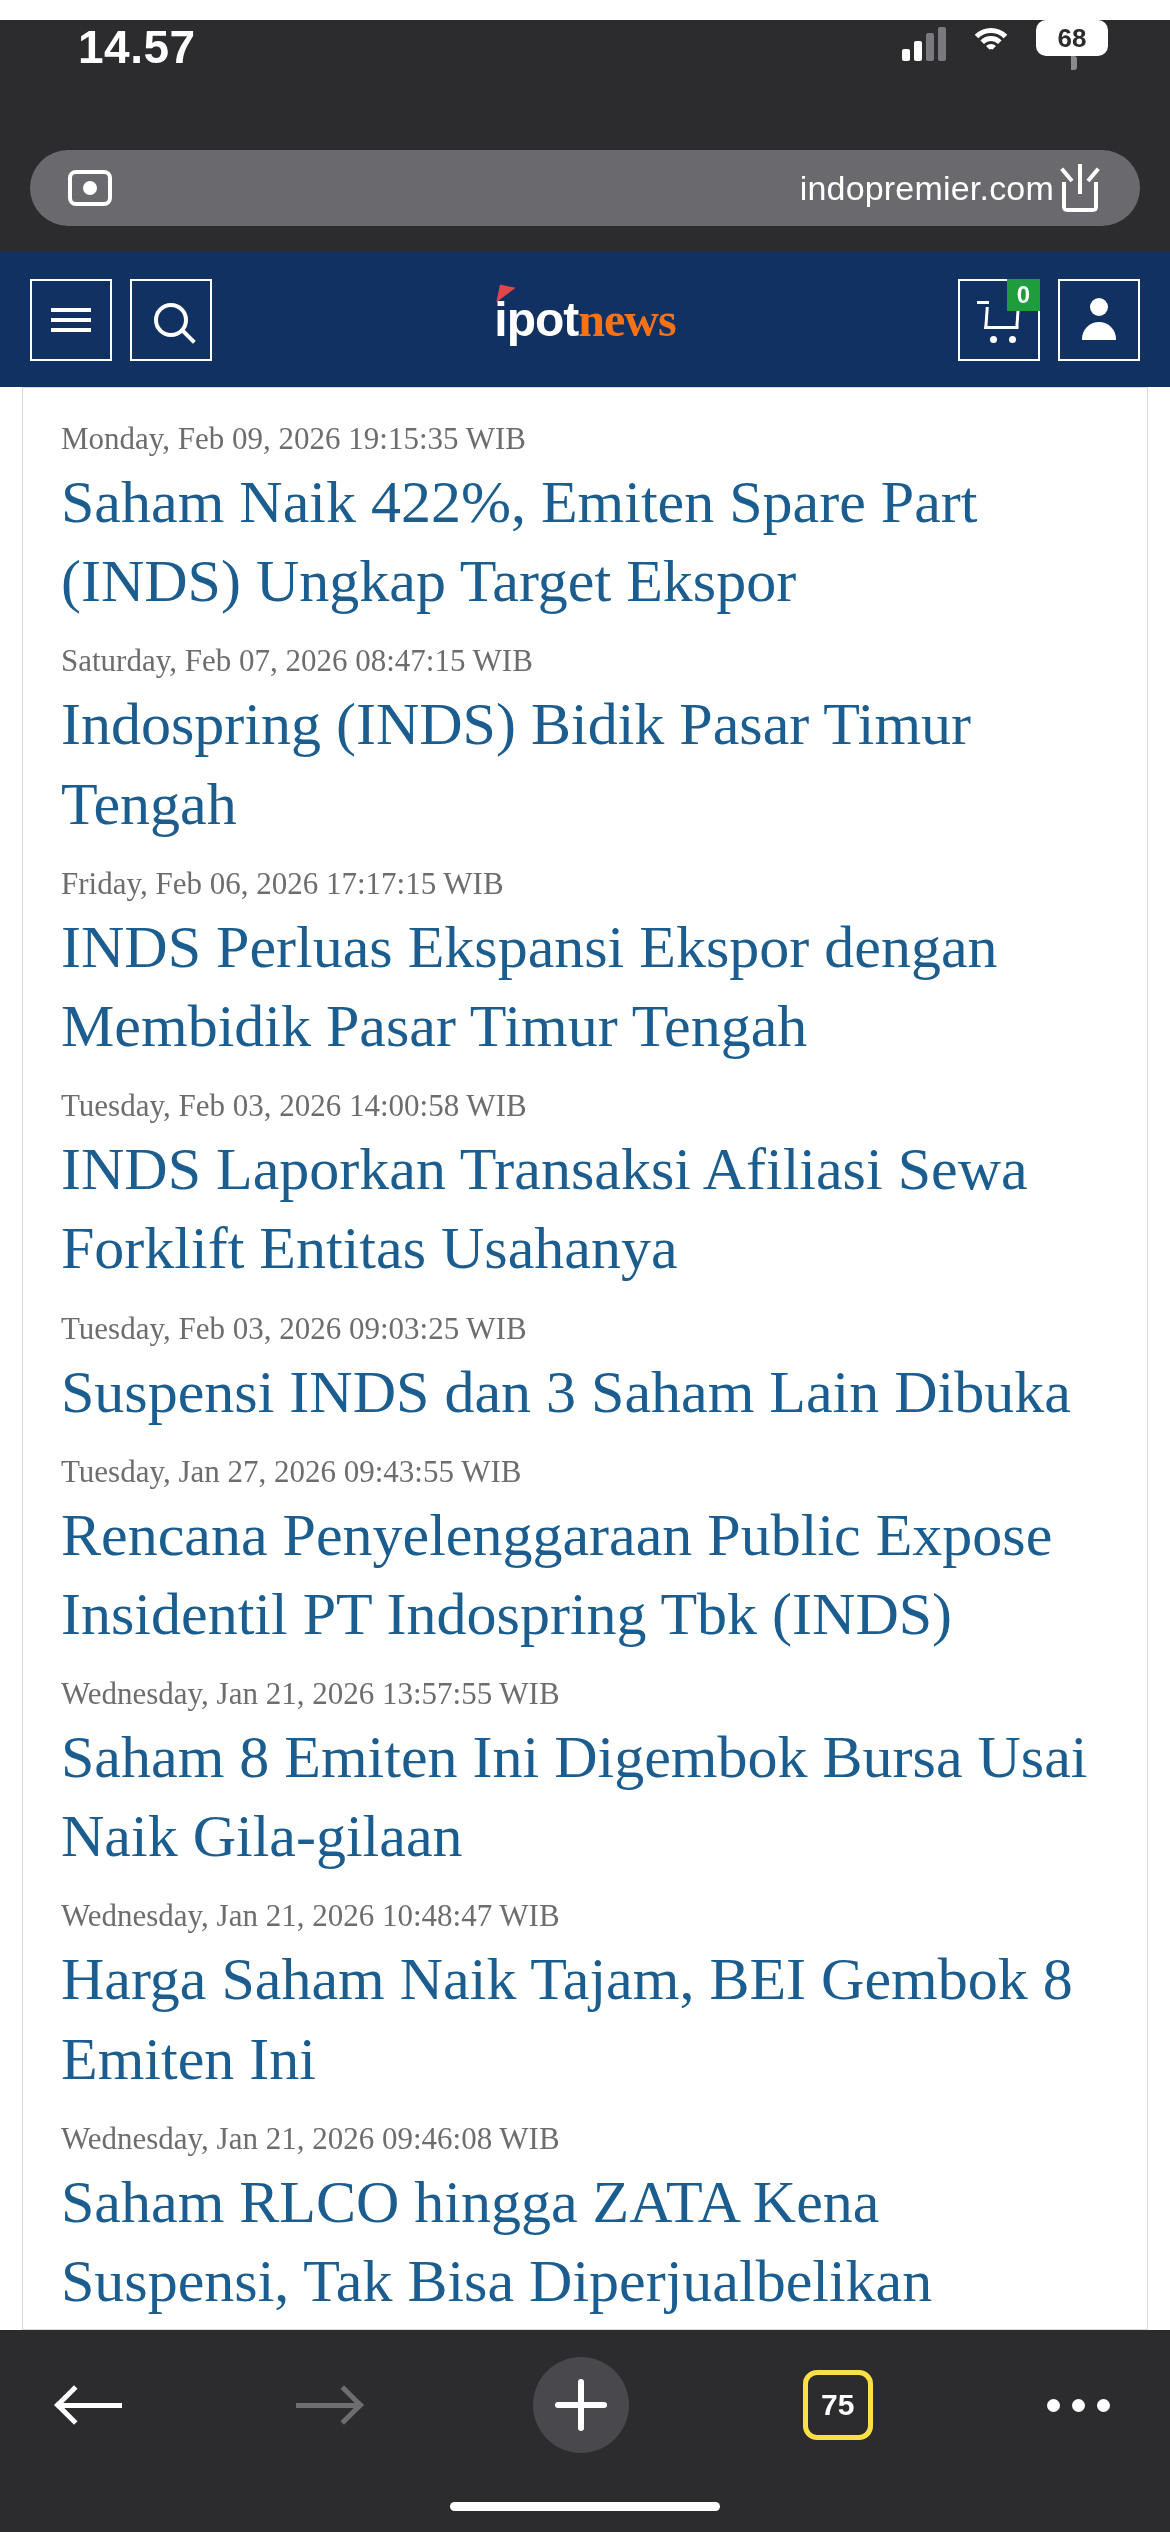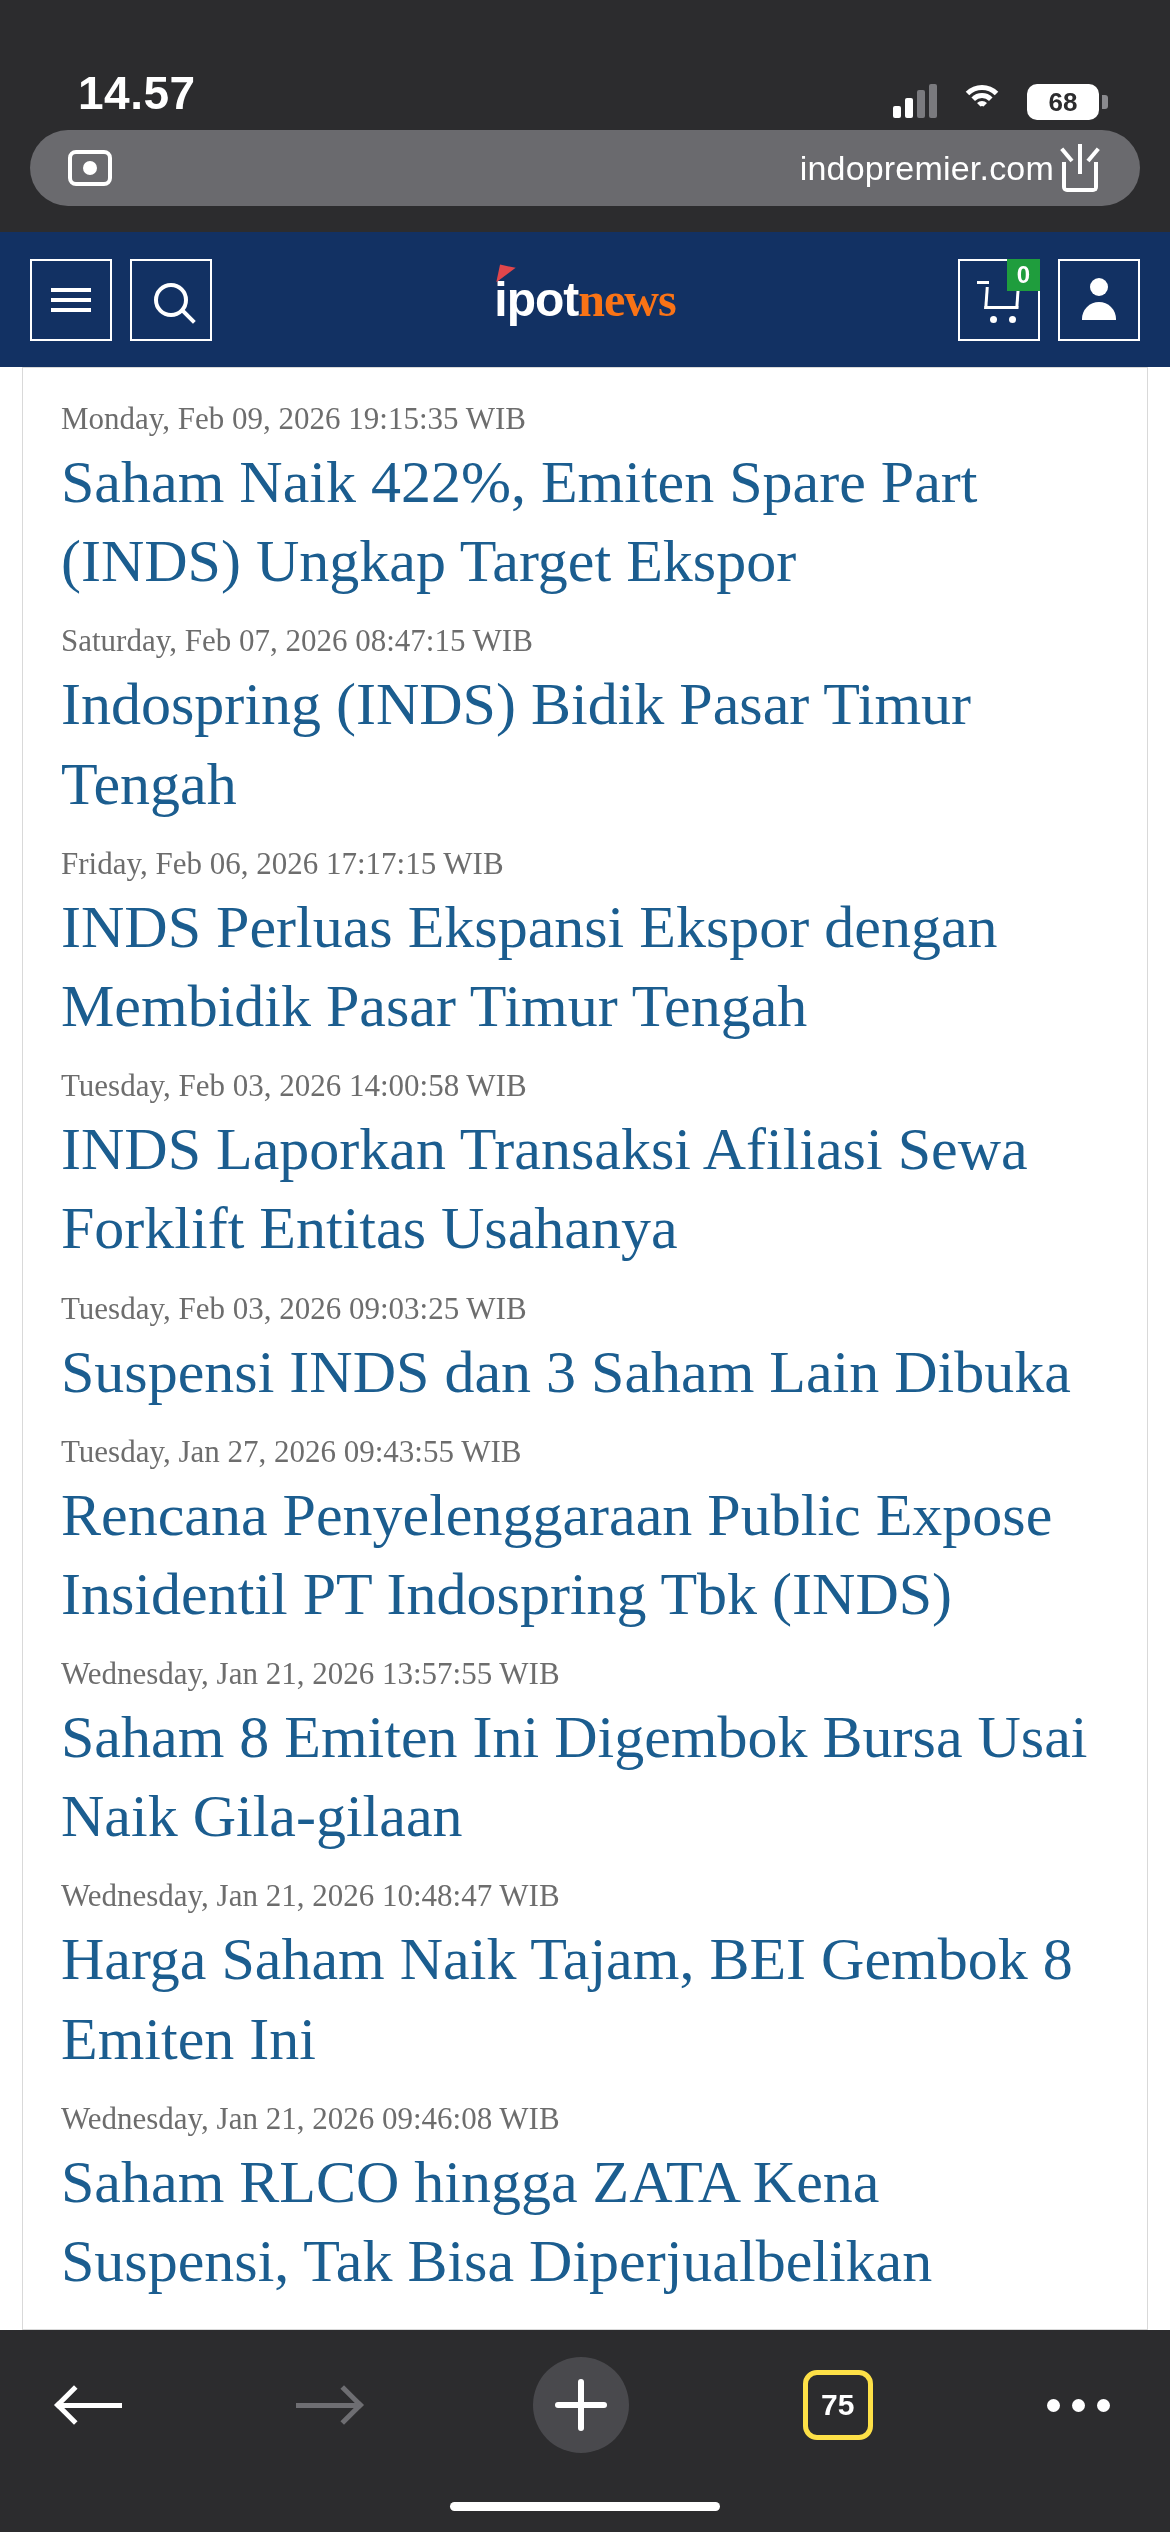--- a/index.html
+++ b/index.html
@@ -17,25 +17,26 @@
     background: #ffffff;
     display: flex;
     flex-direction: column;
   }
 
   
   .statusbar {
     height: 120px;
     background: #2c2c2e;
     display: flex;
-    align-items: flex-end;
+    align-items: flex-start;
     justify-content: space-between;
     padding: 0 62px 0 78px;
     color: #ffffff;
     flex: 0 0 auto;
+    margin-top: 20px;
   }
   .status-time {
     font-size: 46px;
     font-weight: 600;
     letter-spacing: 0.5px;
   }
   .status-right {
     display: flex;
     align-items: center;
     gap: 22px;
@@ -66,20 +67,21 @@
     border-right-color: transparent;
     border-radius: 50%;
     transform: translateX(-50%) rotate(0deg);
   }
   .wifi .w1 { width: 46px; height: 46px; top: 0; }
   .wifi .w2 { width: 30px; height: 30px; top: 8px; }
   .wifi .w3 { width: 14px; height: 14px; top: 16px; }
   .battery {
     display: flex;
     align-items: center;
+    flex-direction: column;
   }
   .battery .shell {
     width: 72px;
     height: 36px;
     border-radius: 10px;
     background: #ffffff;
     color: #2c2c2e;
     font-size: 26px;
     font-weight: 700;
     display: flex;

